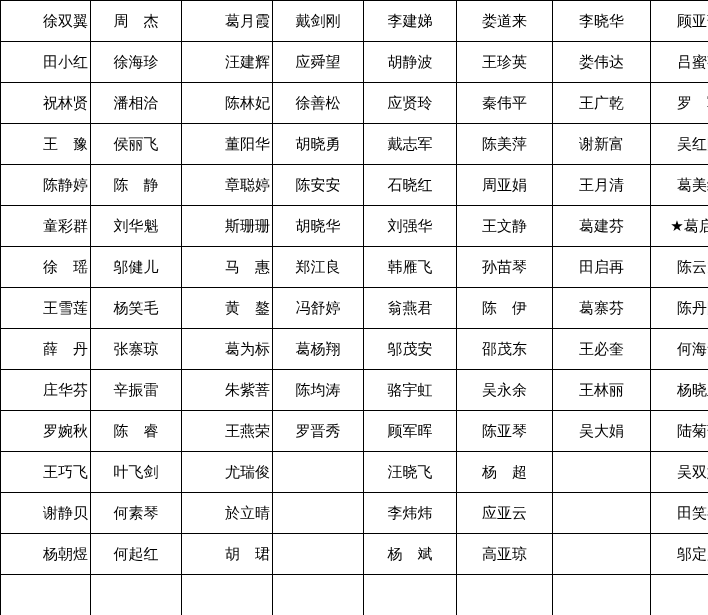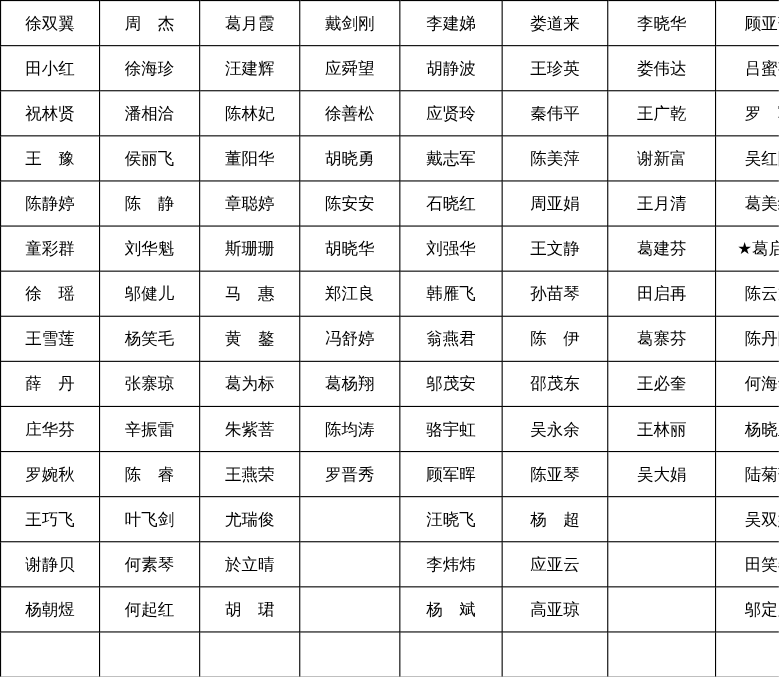--- a/index.html
+++ b/index.html
@@ -23,23 +23,23 @@
     height: 40px;
     text-align: center;
     vertical-align: middle;
     font-size: 15px;
     color: #000000;
     padding: 0 2px;
     white-space: nowrap;
     overflow: hidden;
     letter-spacing: 0px;
   }
-  #name-table td.c0 { width: 85px; }
+  #name-table td.c0 { width: 85px; text-align: right; }
   #name-table td.c1 { width: 86px; font-family: Liberation Serif, serif; }
-  #name-table td.c2 { width: 86px; }
+  #name-table td.c2 { width: 86px; text-align: right; }
   #name-table td.c3 { width: 86px; text-align: center; }
   #name-table td.c4 { width: 88px; }
   #name-table td.c5 { width: 91px; }
   #name-table td.c6 { width: 93px; }
   #name-table td.c7 { width: 93px; }
   .cell-text {
     display: inline-block;
   }
   .last-row td {
     height: 22px;

